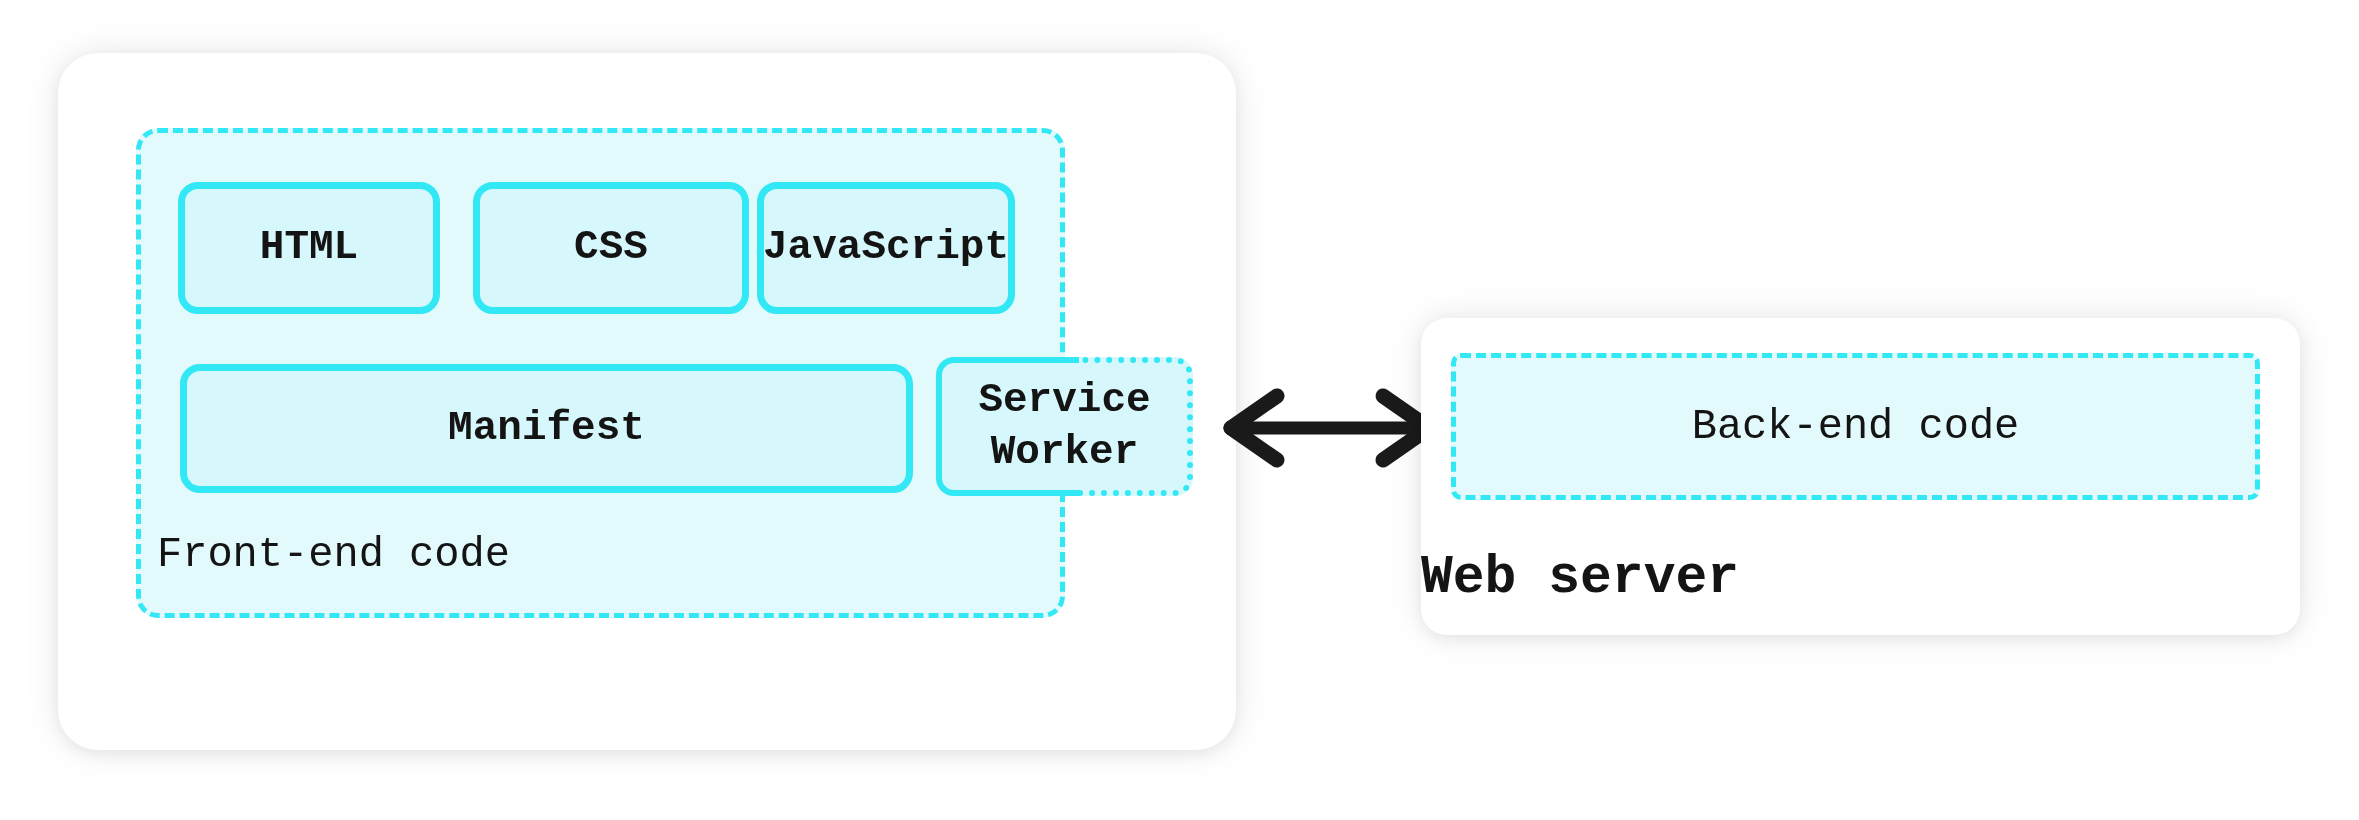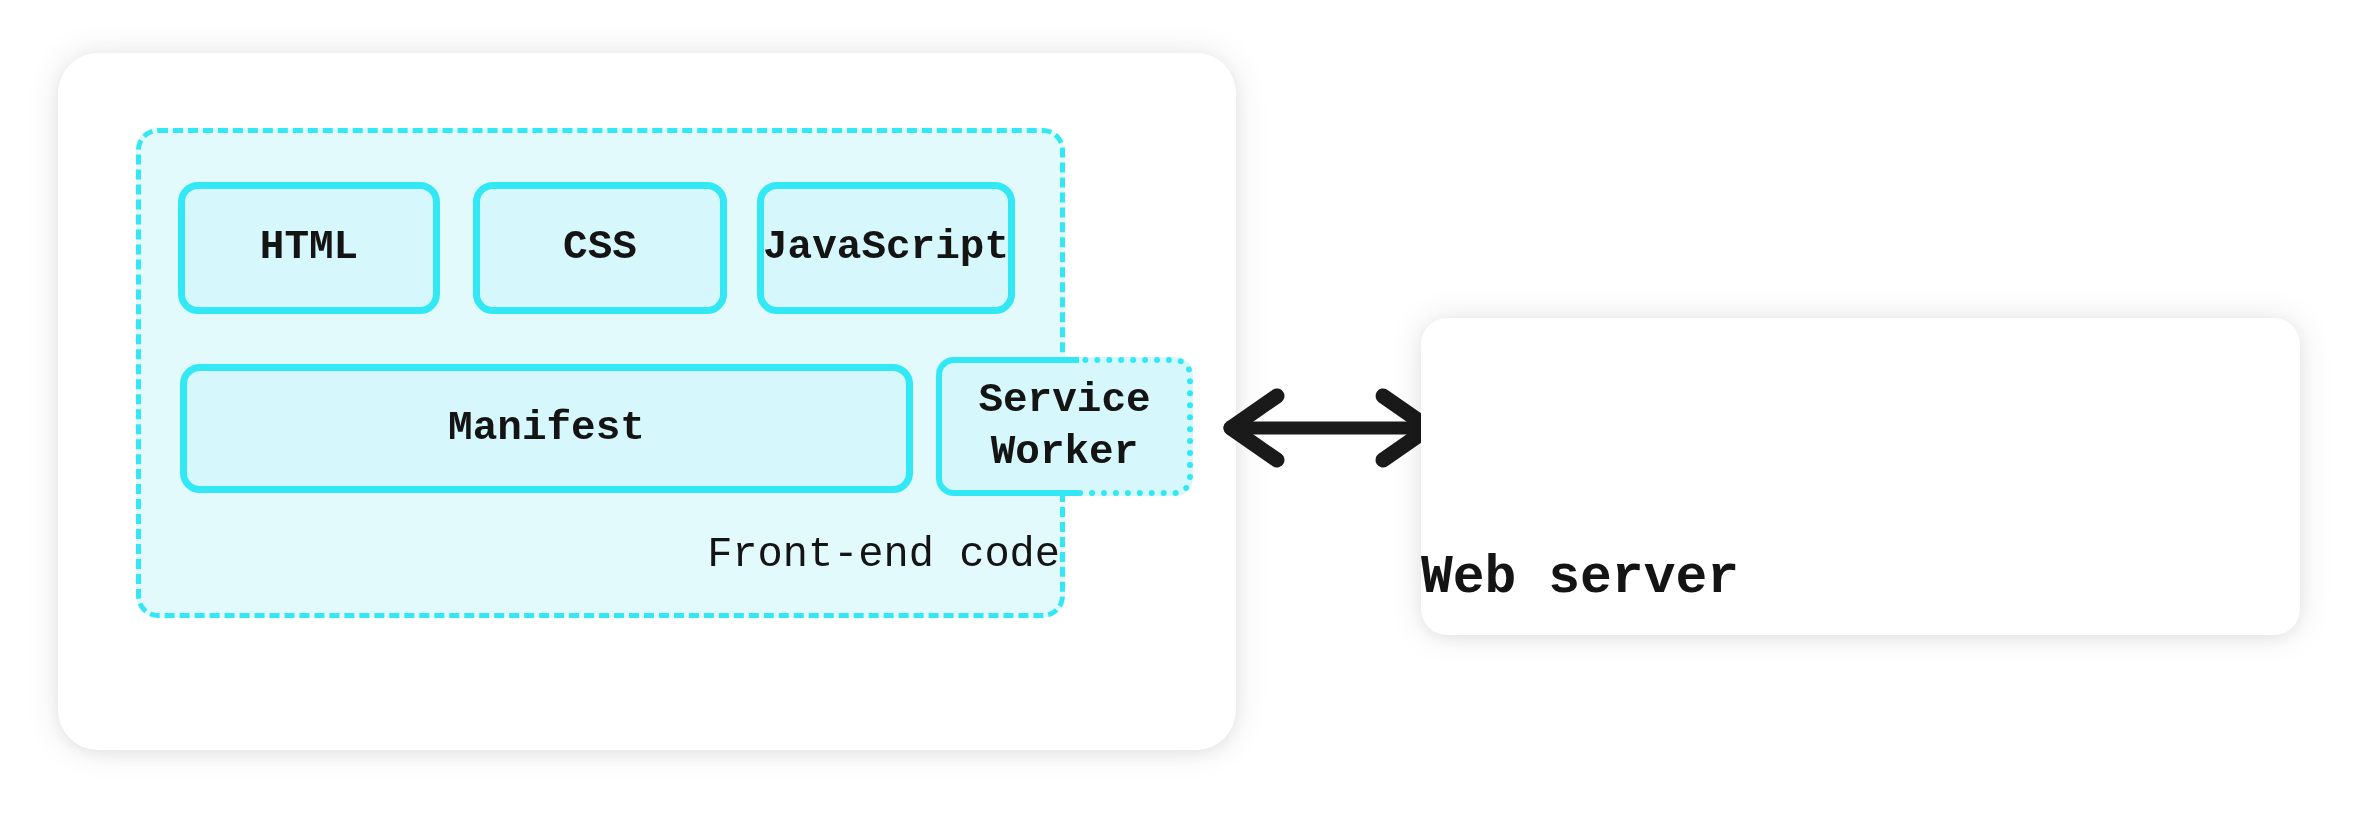--- a/index.html
+++ b/index.html
@@ -41,21 +41,21 @@
   .chip{
     position:absolute;
     background:var(--chip-fill);
     border:7px solid var(--cyan);
     border-radius:20px;
     display:flex;align-items:center;justify-content:center;
     font-weight:bold;font-size:41px;line-height:1.2;
     text-align:center;
   }
   .chip-html{left:37px;top:49px;width:262px;height:132px;}
-  .chip-css{left:332px;top:49px;width:254px;height:132px;}
+  .chip-css{left:332px;top:49px;width:276px;height:132px;}
   .chip-js{left:616px;top:49px;width:258px;height:132px;}
   .chip-manifest{left:39px;top:231px;width:733px;height:129px;}
   
   .chip-sw{
     position:absolute;
     left:878px;top:304px;width:257px;height:139px;
     background:var(--chip-fill);
     border:6px dotted var(--cyan);
     border-radius:18px;
     display:flex;align-items:center;justify-content:center;
@@ -65,22 +65,22 @@
     content:"";
     position:absolute;
     left:-6px;top:-6px;bottom:-6px;width:56%;
     background:var(--chip-fill);
     border:6px solid var(--cyan);
     border-right:none;
     border-radius:18px 0 0 18px;
   }
   .chip-sw .sw-label{position:relative;z-index:1;}
   .group-caption{
-    position:absolute;left:3px;right:0;
-    text-align:right;
+    position:absolute;left:16px;right:0;
+    text-align:left;
     font-size:42px;line-height:60px;font-weight:400;
   }
   .frontend-caption{top:392px;}
   .backend-caption{font-size:42px;font-weight:400;}
   .panel-title{
     position:absolute;left:0;right:0;
     text-align:left;
     font-weight:bold;font-size:53px;line-height:64px;
   }
   .device-title{top:606px;}
@@ -123,16 +123,19 @@
         <line x1="20" y1="45" x2="210" y2="45" stroke-width="13"></line>
         <line x1="16" y1="45" x2="62" y2="13" stroke-width="15"></line>
         <line x1="16" y1="45" x2="62" y2="77" stroke-width="15"></line>
         <line x1="214" y1="45" x2="168" y2="13" stroke-width="15"></line>
         <line x1="214" y1="45" x2="168" y2="77" stroke-width="15"></line>
       </g>
     </svg>
   </div>
 
   <div class="panel server-panel">
+    <div class="group backend-group">
+      <span class="backend-caption">Back-end code</span>
+    </div>
     <div class="panel-title server-title">Web server</div>
   </div>
 
 </div>
 
 </body></html>

